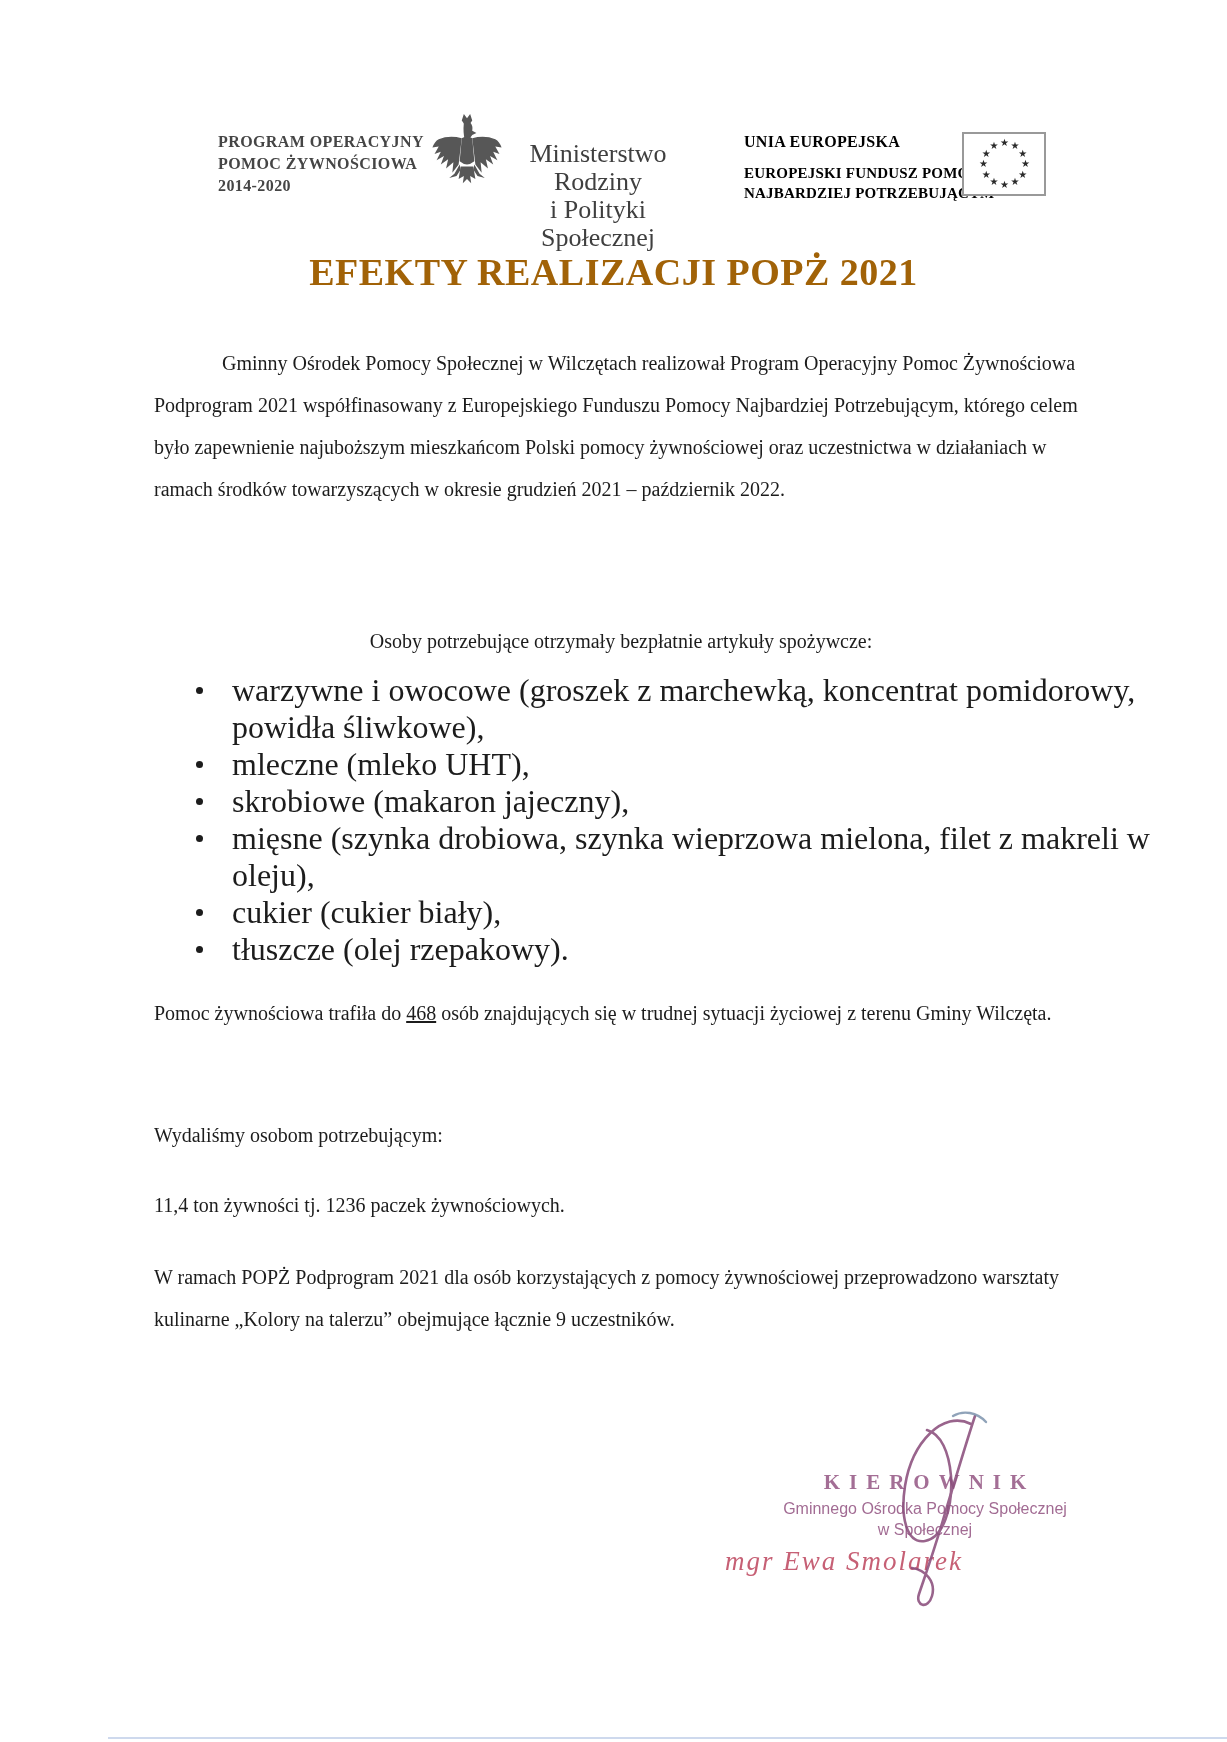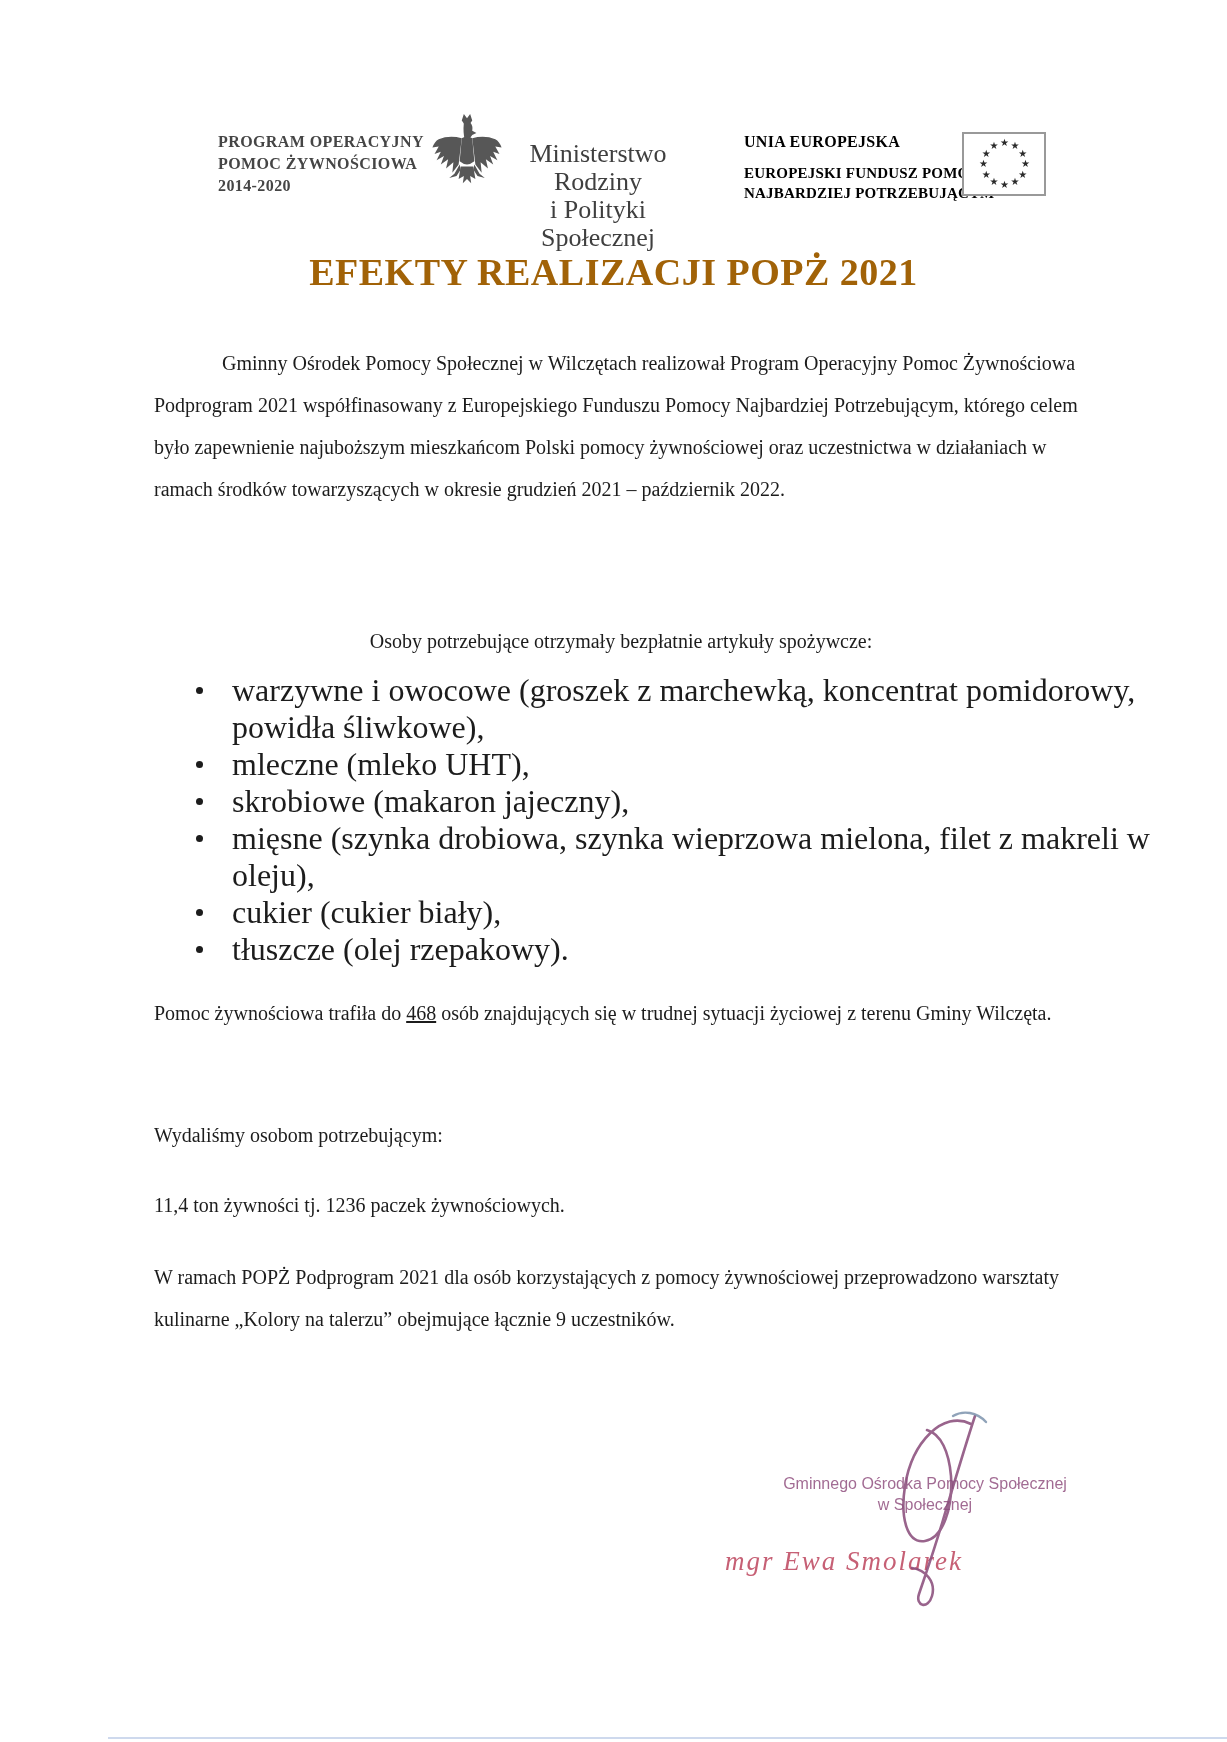--- a/index.html
+++ b/index.html
@@ -143,20 +143,21 @@
     <li>tłuszcze (olej rzepakowy).</li>
   </ul>
 
   <p class="bodytext p3"><span>Pomoc żywnościowa trafiła do </span><span class="u">468</span><span> osób znajdujących się w trudnej sytuacji życiowej z terenu Gminy Wilczęta.</span></p>
 
   <p class="bodytext p4">Wydaliśmy osobom potrzebującym:</p>
   <p class="bodytext p5">11,4 ton żywności tj. 1236 paczek żywnościowych.</p>
   <p class="bodytext p6">W ramach POPŻ Podprogram 2021 dla osób korzystających z pomocy żywnościowej przeprowadzono warsztaty kulinarne „Kolory na talerzu” obejmujące łącznie 9 uczestników.</p>
 
   <div class="stamp">
+    <div class="stamp-role">KIEROWNIK</div>
     <div class="stamp-org">
       <div>Gminnego Ośrodka Pomocy Społecznej</div>
       <div>w Społecznej</div>
     </div>
   </div>
 
   <div class="sig-name">mgr Ewa Smolarek</div>
 
   <svg class="sig-svg" viewBox="0 0 180 208" aria-hidden="true">
     <g fill="none" stroke-linecap="round" style="stroke:var(--sig-purple,#8b4f7d)" stroke-width="2.6" opacity="0.88">

